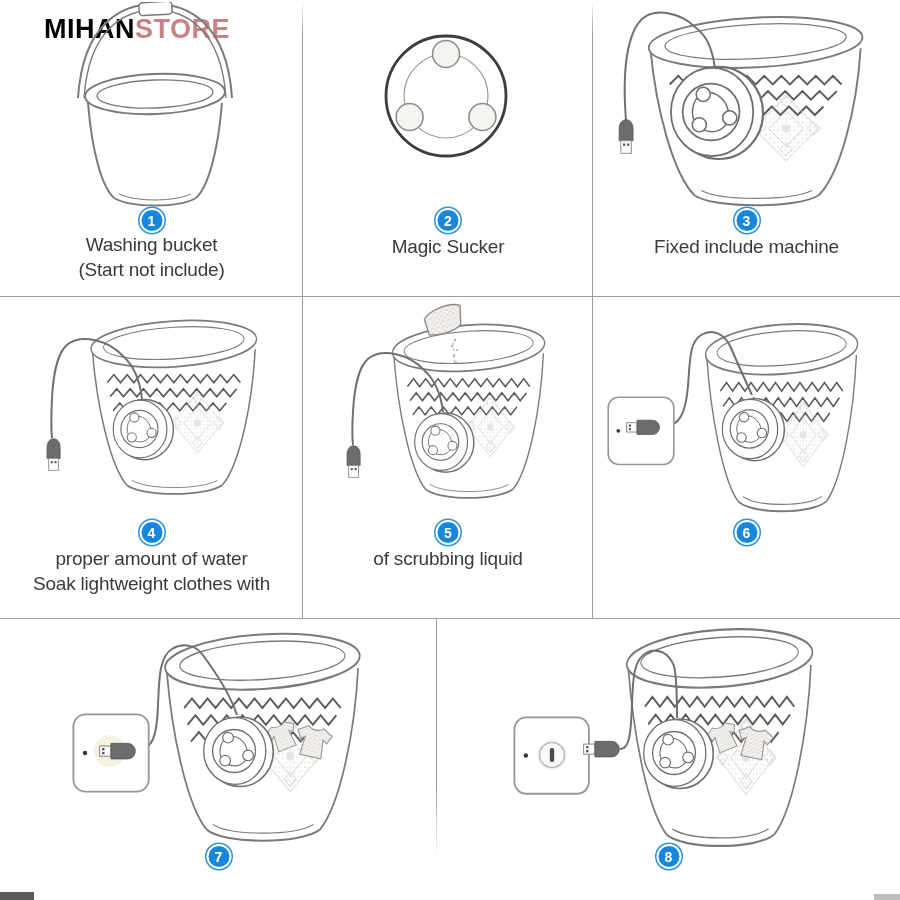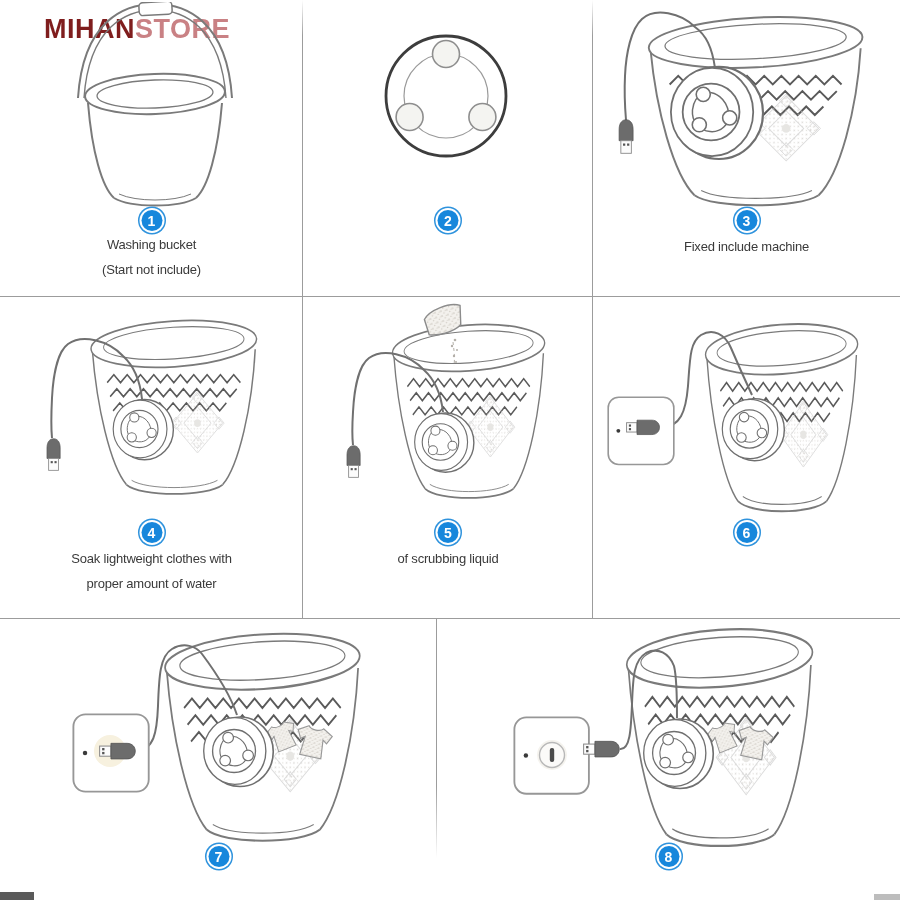--- a/index.html
+++ b/index.html
@@ -9,35 +9,35 @@
   }
   .gridline{position:absolute;background:#9c9c9c;}
   .gl-h{left:0;width:900px;height:1px;}
   .gl-v{width:1px;}
   .gl-fade-b{background:linear-gradient(#9c9c9c 70%,rgba(156,156,156,0));}
   .gl-fade-t{background:linear-gradient(rgba(156,156,156,0),#9c9c9c 12%);}
   .watermark{
     position:absolute;left:44px;top:14px;z-index:1;
     font-size:27px;font-weight:700;letter-spacing:.5px;white-space:nowrap;
   }
-  .wm-gray{color:#7f1d1d;}
+  .wm-gray{color:#000000;}
   .wm-red{color:#c98184;}
   .cell{position:absolute;z-index:2;}
   .illus{position:absolute;}
   .badge{
     position:absolute;left:50%;transform:translateX(-50%);
     width:21px;height:21px;border-radius:50%;
     background:#1787dc;color:#fff;
     box-shadow:0 0 0 2px #ffffff,0 0 0 3.5px #2f93dd;
     display:flex;align-items:center;justify-content:center;
     font-size:14px;font-weight:700;line-height:1;
   }
   .label{
     position:absolute;left:0;right:0;text-align:center;
-    font-size:13px;line-height:25px;letter-spacing:-.2px;color:#3a3a3a;
+    font-size:19px;line-height:25px;letter-spacing:-.2px;color:#3a3a3a;
   }
   .corner-mark{position:absolute;}
 </style>
 </head>
 <body>
 
 <div id="canvas">
 
   <svg width="0" height="0" style="position:absolute" aria-hidden="true">
     <defs>
@@ -157,20 +157,23 @@
 
   <div class="cell" style="left:303px;top:0;width:290px;height:296px">
     <svg class="illus" style="left:68px;top:20px" width="150" height="155" viewBox="0 0 150 155">
       <circle cx="75" cy="76" r="60" fill="#ffffff" stroke="#3d3d3d" stroke-width="2.8"></circle>
       <circle cx="75" cy="76" r="42" fill="none" stroke="#9a9a9a" stroke-width="1.2"></circle>
       <circle cx="75" cy="34" r="13.5" fill="#f4f4f1" stroke="#8e8e8e" stroke-width="1.6"></circle>
       <circle cx="38.6" cy="97" r="13.5" fill="#f4f4f1" stroke="#8e8e8e" stroke-width="1.6"></circle>
       <circle cx="111.4" cy="97" r="13.5" fill="#f4f4f1" stroke="#8e8e8e" stroke-width="1.6"></circle>
     </svg>
     <div class="badge" style="top:210px">2</div>
+    <div class="label" style="top:234px">
+      <div>Magic Sucker</div>
+    </div>
   </div>
 
   <div class="cell" style="left:593px;top:0;width:307px;height:296px">
     <svg class="illus" style="left:0;top:0" width="307" height="260" viewBox="0 0 307 260">
       <g transform="translate(48,10) scale(0.955)">
           <use href="#bucketW"></use>
         </g>
       <path d="M122,68 C119,47 113,35 102,27 C88,13 62,7 49,19 C38,29 33,53 32,76 C31,96 32,108 33,120" fill="none" stroke="#707070" stroke-width="2"></path>
       <g transform="translate(122,112) scale(0.98)">
           <use href="#disc"></use>
@@ -193,22 +196,22 @@
       <path d="M142,103 C140,84 134,70 123,60 C108,44 82,38 68,48 C57,56 53,82 52,102 C51,122 51,132 52,142" fill="none" stroke="#707070" stroke-width="2"></path>
       <g transform="translate(142,133) scale(0.64)">
           <use href="#disc"></use>
         </g>
       <g transform="translate(45,142) scale(0.66)">
           <use href="#usbD"></use>
         </g>
     </svg>
     <div class="badge" style="top:226px">4</div>
     <div class="label" style="top:250px">
+      <div>proper amount of water</div>
       <div>Soak lightweight clothes with</div>
-      <div>proper amount of water</div>
     </div>
   </div>
 
   <div class="cell" style="left:303px;top:296px;width:290px;height:322px">
     <svg class="illus" style="left:0;top:0" width="290" height="300" viewBox="0 0 290 300">
       <g transform="translate(84,22) scale(0.68,0.88)">
           <use href="#bucketW"></use>
         </g>
       <g transform="translate(118,14) rotate(-14)">
         <path d="M1,10 C8,2 30,-1 39,5 L35,24 C25,30 10,29 2,26 Z" fill="url(#stipple)" stroke="#8c8c8c" stroke-width="1.4"></path>

